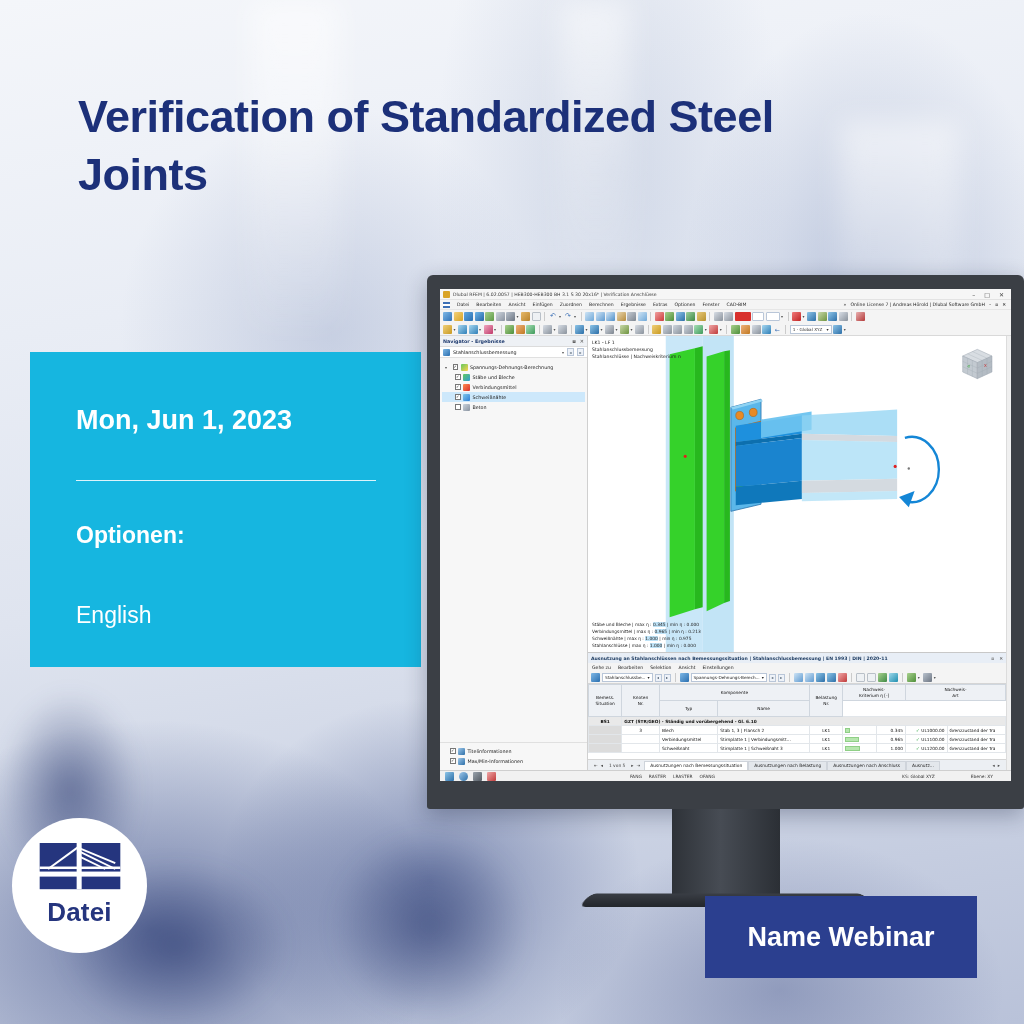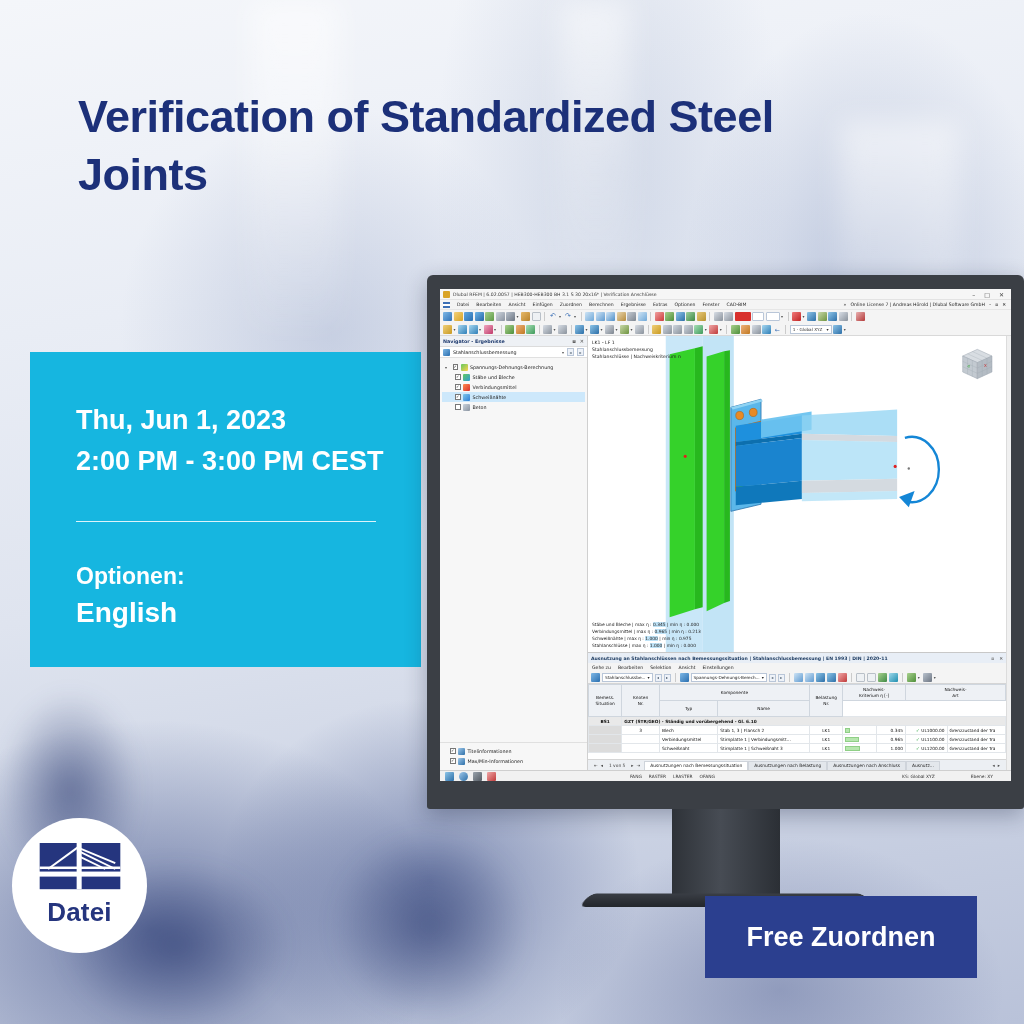--- a/index.html
+++ b/index.html
@@ -52,21 +52,21 @@
     position: absolute;
     left: 30px; top: 352px;
     width: 391px; height: 315px;
     background: #16b6e0;
     padding: 48px 0 0 46px;
     color: #ffffff;
   }
   .info-date { font-size: 27px; font-weight: bold; line-height: 1.52; white-space: nowrap; }
   .info-rule { width: 300px; height: 1px; background: rgba(255,255,255,0.85); margin: 39px 0 38px 0; }
   .info-lang-label { font-size: 23px; font-weight: bold; line-height: 1.45; }
-  .info-lang-value { font-size: 28px; font-weight: bold; line-height: 1.45; }
+  .info-lang-value { font-size: 23px; font-weight: normal; line-height: 1.45; margin-top: 47px; }
 
   
   .monitor { position: absolute; left: 427px; top: 275px; width: 600px; }
   .monitor-bezel {
     width: 597px; height: 534px;
     background: #3b3f45;
     border-radius: 6px 6px 3px 3px;
     padding: 14px 13px 28px 13px;
     box-shadow: 0 6px 22px rgba(20,28,55,0.32);
   }
@@ -202,22 +202,21 @@
 <div class="bg-streak" style="left:250px;top:0;width:90px;height:330px;"></div>
 <div class="bg-streak" style="left:560px;top:0;width:70px;height:300px;"></div>
 <div class="bg-streak" style="left:840px;top:120px;width:120px;height:260px;"></div>
 <div class="bg-dark" style="left:60px;top:860px;width:230px;height:170px;"></div>
 <div class="bg-dark" style="left:330px;top:830px;width:200px;height:190px;"></div>
 <div class="bg-dark" style="left:0px;top:690px;width:140px;height:200px;"></div>
 
 <h1 class="title">Verification of Standardized Steel Joints</h1>
 
 <div class="info-box">
-  <div class="info-date">Thu, Jun 1, 2023</div>
-  <div class="info-date">2:00 PM - 3:00 PM CEST</div>
+  <div class="info-date">Mon, Jun 1, 2023</div>
   <div class="info-rule"></div>
   <div class="info-lang-label">Optionen:</div>
   <div class="info-lang-value">English</div>
 </div>
 
 <div class="monitor">
   <div class="monitor-bezel">
     <div class="monitor-screen">
 
       <div class="app">
@@ -709,13 +708,13 @@
     <path d="M49 4 L12 31" stroke="#ffffff" stroke-width="2.4" fill="none"></path>
     <path d="M49 4 L30 31" stroke="#ffffff" stroke-width="0" fill="none"></path>
     <path d="M49 6 L92 24" stroke="#ffffff" stroke-width="2.2" fill="none"></path>
     <path d="M49 10 L92 31" stroke="#ffffff" stroke-width="2.2" fill="none"></path>
     <path d="M49 16 L80 31" stroke="#ffffff" stroke-width="2.2" fill="none"></path>
     <rect x="2" y="28" width="96" height="3" fill="#ffffff"></rect>
   </svg>
   <div class="logo-word">Datei</div>
 </div>
 
-<div class="cta">Free Zuordnen</div>
+<div class="cta">Name Webinar</div>
 
 </body></html>

